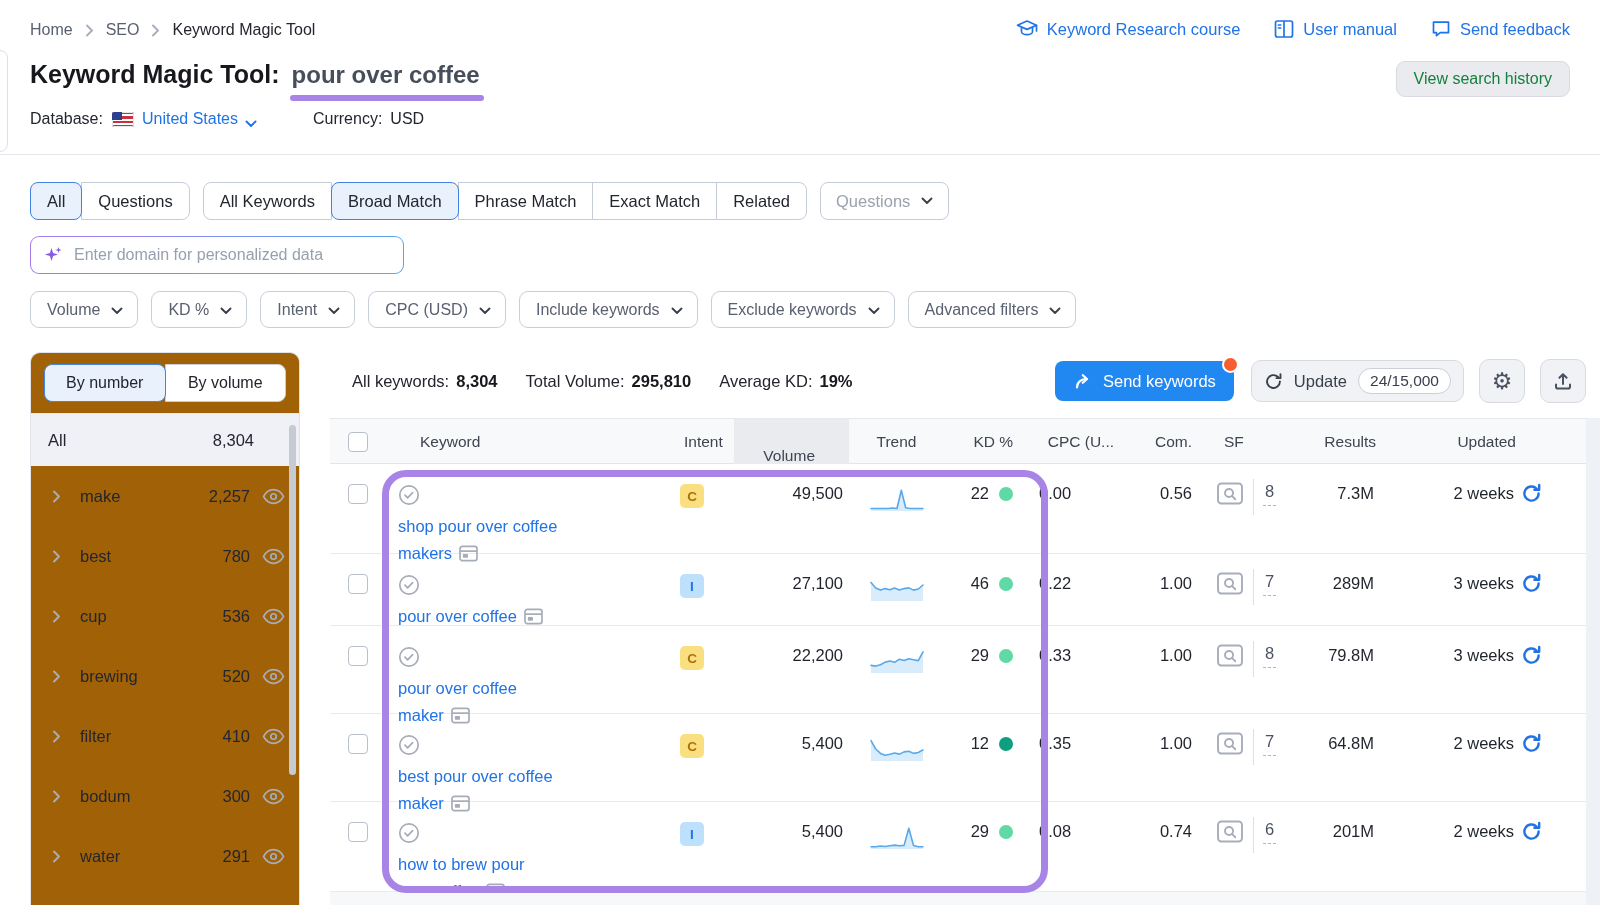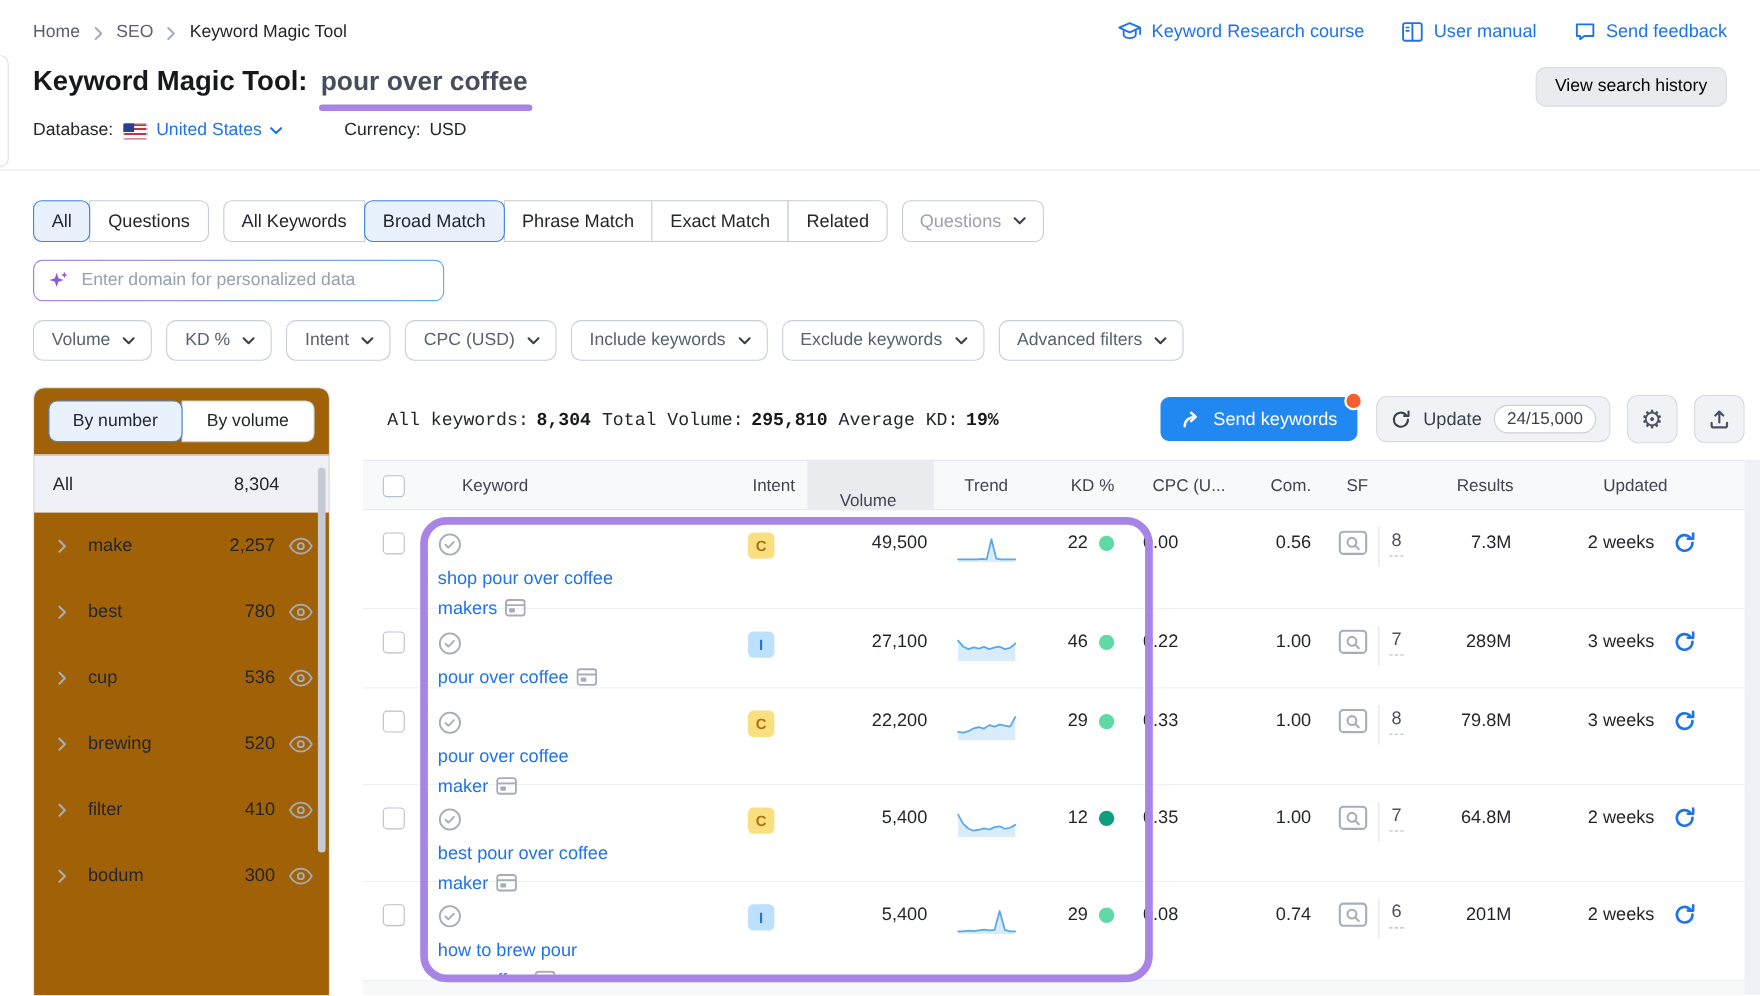--- a/index.html
+++ b/index.html
@@ -11,26 +11,26 @@
   .bc-item{color:#596070;cursor:pointer;}
   .bc-cur{color:#23262E;}
   .bc-sep{display:flex;margin-top:1px;}
   .header-links{position:absolute;right:30px;top:19px;display:flex;gap:34px;}
   .hlink{display:flex;align-items:center;gap:9px;color:#2073E6;font-size:16.5px;cursor:pointer;}
   .hlink-ic{display:flex;}
   .title-row{position:absolute;left:30px;top:60px;}
   .title-prefix{font-size:25px;font-weight:bold;color:#16181D;}
   .title-query{font-size:24px;font-weight:600;color:#474E5B;margin-left:12px;position:relative;display:inline-block;}
   .title-query::after{content:"";position:absolute;left:-2px;right:-4px;bottom:-12px;height:6px;border-radius:3px;background:#A884E6;}
-  .view-history{position:absolute;right:30px;top:61px;height:36px;padding:0 17px;background:#E9EBEF;border:1px solid #D8DCE2;border-radius:9px;font-size:16px;color:#000000;cursor:pointer;font-family:inherit;}
+  .view-history{position:absolute;right:30px;top:61px;height:36px;padding:0 17px;background:#E9EBEF;border:1px solid #D8DCE2;border-radius:9px;font-size:16px;color:#15803d;cursor:pointer;font-family:inherit;}
   .meta-row{position:absolute;left:30px;top:110px;display:flex;align-items:center;font-size:16px;}
   .meta-label{color:#23262E;}
   .flag{position:relative;width:22px;height:15px;margin:0 8px 0 9px;background:repeating-linear-gradient(to bottom,#C8313E 0 2.2px,#fff 2.2px 4.4px);border-radius:2px;overflow:hidden;box-shadow:0 0 0 1px #E3E6EA inset;}
   .flag i{position:absolute;left:0;top:0;width:10px;height:8px;background:#2C3E8F;}
-  .db-value{color:#2073E6;cursor:pointer;display:flex;align-items:center;gap:7px;}
+  .db-value{color:#2073E6;cursor:pointer;display:flex;align-items:flex-end;gap:7px;}
   .currency{margin-left:56px;}
   .hdr-divider{position:absolute;left:0;top:154px;width:1600px;height:1px;background:#E4E7EB;}
   
   .tabs-row{position:absolute;left:30px;top:182px;display:flex;gap:13px;}
   .tab-group{display:flex;}
   .tab{height:38px;padding:0 16px;font-size:16.5px;font-family:inherit;color:#23262E;background:#fff;border:1px solid #C6CCD7;margin-left:-1px;cursor:pointer;position:relative;}
   .tab:first-child{margin-left:0;border-radius:8px 0 0 8px;}
   .tab:last-child{border-radius:0 8px 8px 0;}
   .tab-sel{background:#E9F1FD;border:1.5px solid #3F82E0 !important;border-radius:8px !important;z-index:2;}
   .lang-btn{height:38px;padding:0 15px;border:1px solid #C6CCD7;border-radius:8px;background:#fff;color:#9AA2AF;font-size:16.5px;display:flex;align-items:center;gap:11px;cursor:pointer;font-family:inherit;}
@@ -52,21 +52,21 @@
   .sb-all{height:52px;background:#EFF1F6;display:flex;align-items:center;padding:0 45px 0 17px;font-size:16.5px;}
   .sb-all .lab{flex:1;}
   .sb-row{height:60px;display:flex;align-items:center;padding:0 14px 0 21px;font-size:16.5px;cursor:pointer;}
   .sb-chev{width:11px;display:flex;}
   .sb-label{margin-left:17px;flex:1;}
   .sb-count{margin-right:12px;}
   .sb-eye{display:flex;cursor:pointer;}
   .sb-scroll{position:absolute;right:3px;top:72px;width:7px;height:350px;border-radius:4px;background:#C6CBD3;}
   
   .toolbar{position:absolute;left:330px;top:350px;width:1256px;height:62px;display:flex;align-items:center;box-sizing:border-box;padding-left:22px;}
-  .stats{display:flex;gap:10px;font-family:Liberation Mono, monospace;}
+  .stats{display:flex;gap:28px;}
   .stat{font-size:16.5px;color:#23262E;}
   .stat b{margin-left:7px;color:#16181D;}
   .tb-actions{margin-left:auto;display:flex;align-items:center;}
   .send-btn{position:relative;height:40px;border:none;border-radius:8px;background:#2188F2;color:#fff;font-size:16.5px;font-family:inherit;padding:0 18px;display:flex;align-items:center;gap:11px;cursor:pointer;}
   .send-dot{position:absolute;right:-5px;top:-5px;width:13px;height:13px;border-radius:50%;background:#F55E2E;border:2px solid #fff;}
   .update-btn{margin-left:17px;height:42px;background:#F0F2F5;border:1px solid #D7DBE1;border-radius:10px;padding:0 12px;display:flex;align-items:center;gap:11px;color:#3A404B;font-size:16.5px;font-family:inherit;cursor:pointer;}
   .quota-pill{border:1px solid #CBD0D8;border-radius:999px;background:#fff;padding:3px 11px;font-size:15.5px;color:#3A404B;}
   .sq-btn{margin-left:15px;width:44px;height:42px;background:#F0F2F5;border:1px solid #D7DBE1;border-radius:10px;display:flex;align-items:center;justify-content:center;cursor:pointer;}
   .gear-glyph{font-size:23px;color:#4A5160;line-height:1;}
   
@@ -103,21 +103,21 @@
   .c-trend{display:flex;justify-content:center;padding-top:22px;}
   .c-kd{display:flex;justify-content:flex-end;padding-right:26px;gap:10px;}
   .kdot{width:14px;height:14px;border-radius:50%;display:inline-block;margin-top:3px;}
   .c-cpc{text-align:left;padding-right:34px;}
   .c-com{text-align:right;padding-right:22px;}
   .c-sf{display:flex;padding-left:2px;gap:9px;padding-top:18px;}
   .sf-ic{display:flex;cursor:pointer;}
   .sf-div{width:1px;height:36px;background:#DCE0E5;margin-top:-3px;}
   .sf-num{color:#4A5160;border-bottom:1.5px dashed #AEB5C0;padding:0 2px 4px;cursor:pointer;height:19px;}
   .c-res{text-align:right;padding-right:60px;}
-  .c-upd{display:flex;justify-content:flex-end;padding-right:44px;gap:17px;}
+  .c-upd{display:flex;justify-content:flex-end;padding-right:44px;gap:7px;}
   .upd-ic{display:flex;margin-top:-1px;cursor:pointer;}
   .bottom-strip{position:absolute;left:330px;top:892px;width:1256px;height:13px;background:#F7F8FA;}
   .right-gutter{position:absolute;left:1586px;top:418px;width:14px;height:487px;background:#EEF1F5;}
   .hl-box{position:absolute;left:382px;top:470px;width:666px;height:423px;border:7px solid #A884E6;border-radius:24px;box-sizing:border-box;pointer-events:none;z-index:10;}
 </style>
 </head>
 <body>
 
 <div class="page">
   <div class="corner-tab"></div>
@@ -357,20 +357,35 @@
           </span>
           <span class="sb-label">bodum</span>
           <span class="sb-count">300</span>
           <span class="sb-eye">
             <svg width="23" height="17" viewBox="0 0 22 16" fill="none">
               <path d="M1.5 8C3.8 3.7 7.2 1.5 11 1.5S18.2 3.7 20.5 8c-2.3 4.3-5.7 6.5-9.5 6.5S3.8 12.3 1.5 8z" stroke="#A6ACB8" stroke-width="1.6"></path>
               <circle cx="11" cy="8" r="2.6" stroke="#A6ACB8" stroke-width="1.6"></circle>
             </svg>
           </span>
         </div>
+        <div class="sb-row">
+          <span class="sb-chev">
+            <svg width="9" height="13" viewBox="0 0 9 13" fill="none">
+              <path d="M2 1.5L7 6.5L2 11.5" stroke="#A7AEBB" stroke-width="1.9" stroke-linecap="round" stroke-linejoin="round"></path>
+            </svg>
+          </span>
+          <span class="sb-label">water</span>
+          <span class="sb-count">291</span>
+          <span class="sb-eye">
+            <svg width="23" height="17" viewBox="0 0 22 16" fill="none">
+              <path d="M1.5 8C3.8 3.7 7.2 1.5 11 1.5S18.2 3.7 20.5 8c-2.3 4.3-5.7 6.5-9.5 6.5S3.8 12.3 1.5 8z" stroke="#A6ACB8" stroke-width="1.6"></path>
+              <circle cx="11" cy="8" r="2.6" stroke="#A6ACB8" stroke-width="1.6"></circle>
+            </svg>
+          </span>
+        </div>
       </div>
     <div class="sb-scroll"></div>
   </div>
 
   <div class="toolbar">
     <div class="stats" id="stats">
         <span class="stat"><span>All keywords:</span><b>8,304</b></span>
         <span class="stat"><span>Total Volume:</span><b>295,810</b></span>
         <span class="stat"><span>Average KD:</span><b>19%</b></span>
       </div>

